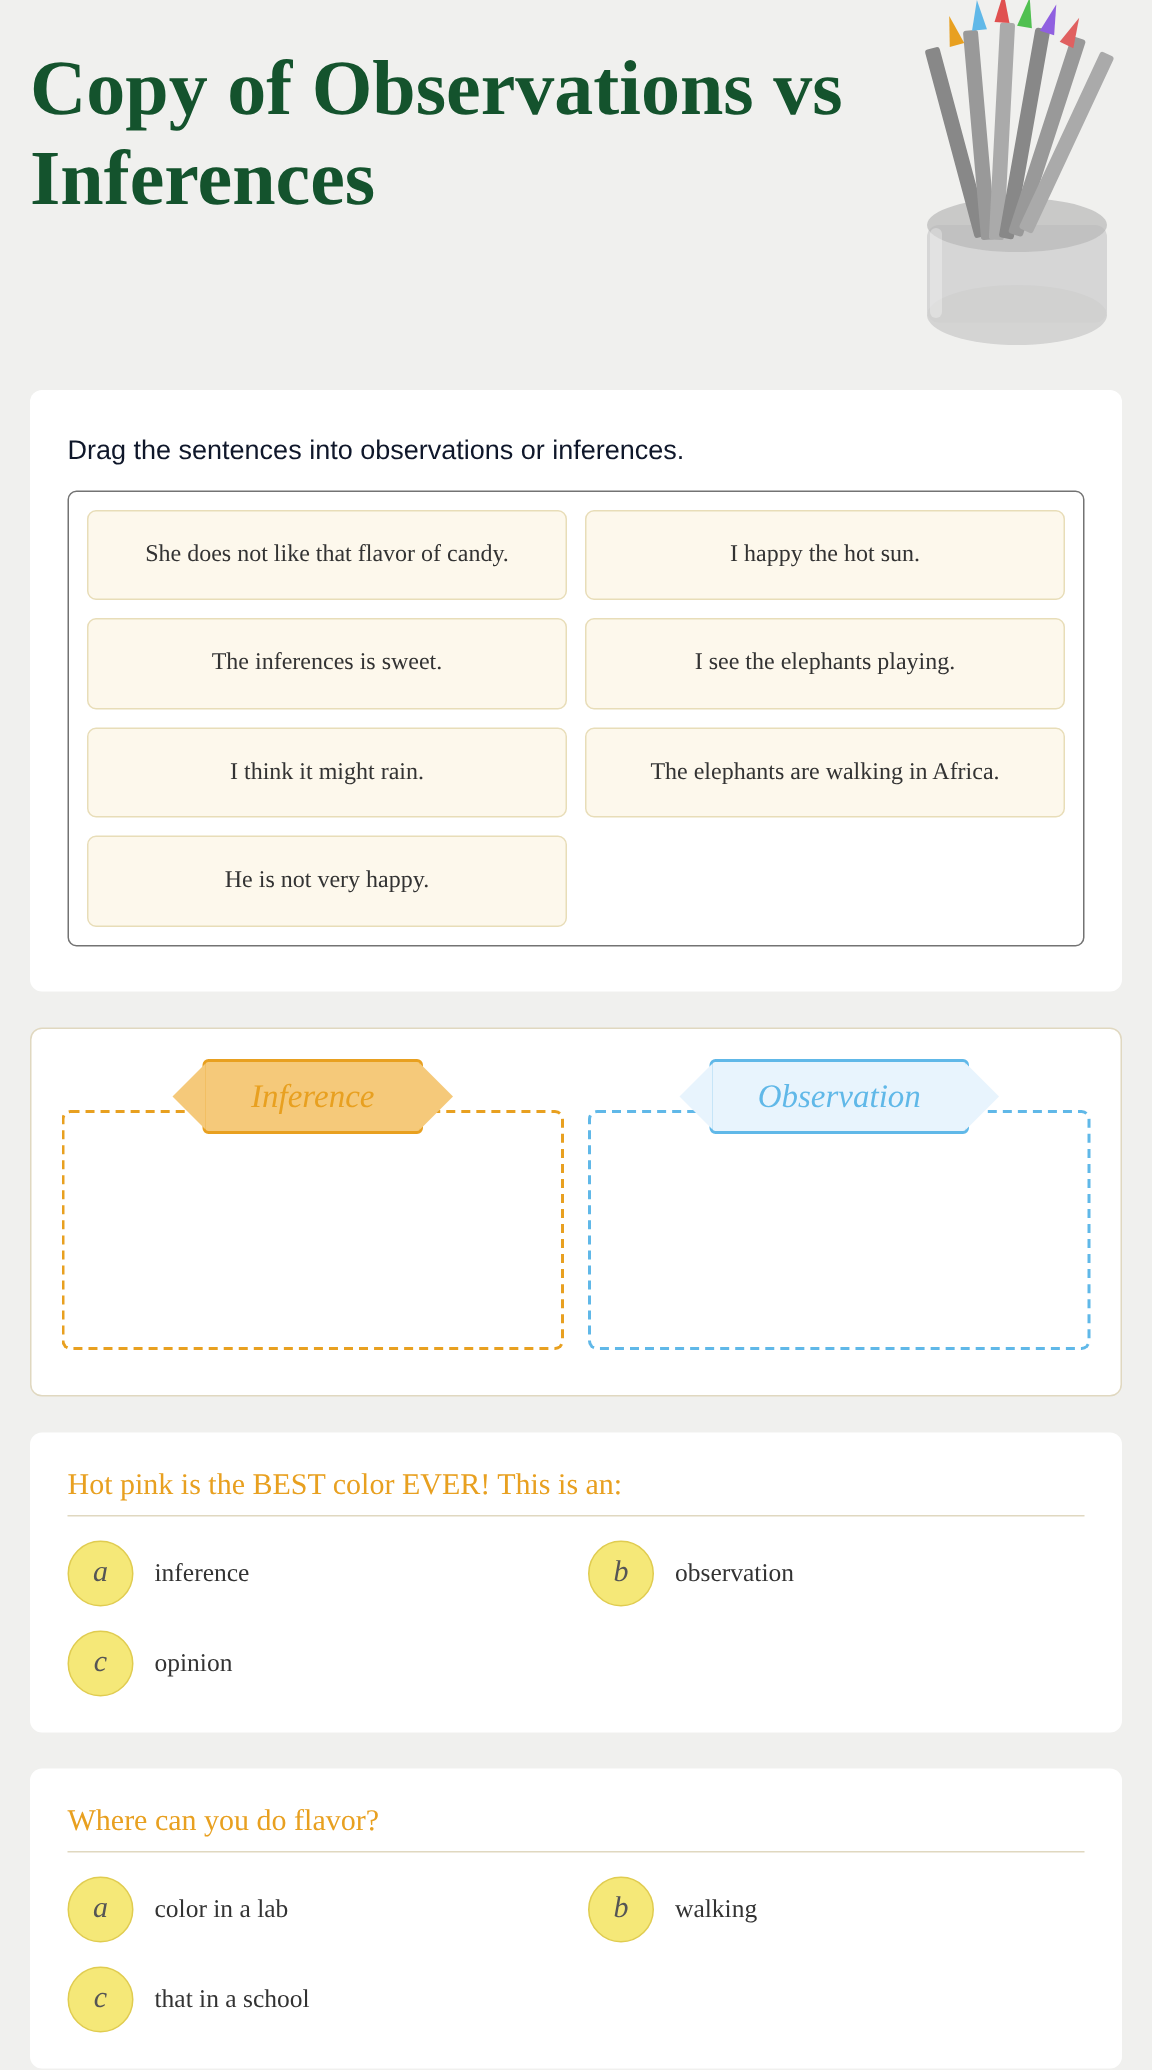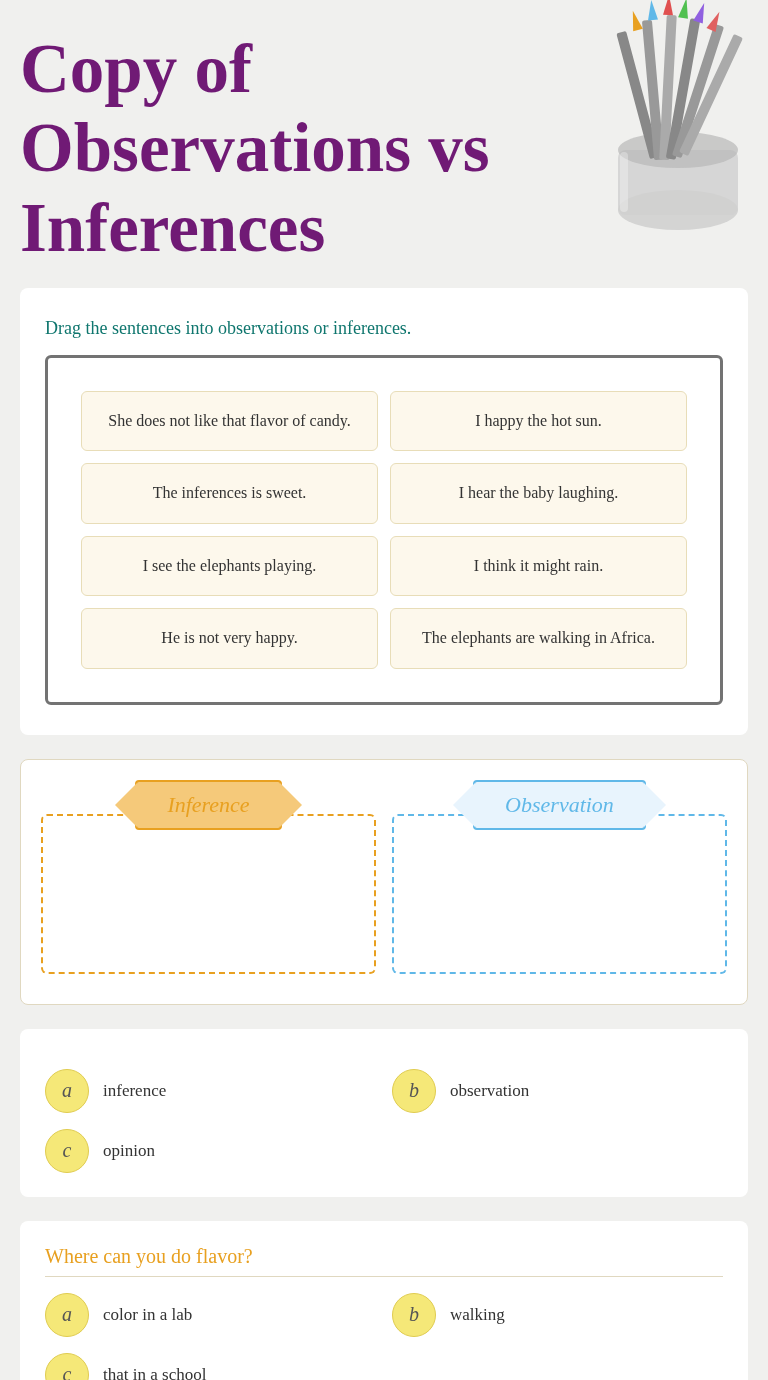--- a/index.html
+++ b/index.html
@@ -12,22 +12,22 @@
     }
 
     
     .header {
       position: relative;
       background: #f0f0ee;
       padding: 30px 20px 20px 20px;
       min-height: 260px;
     }
     .header-title {
-      font-size: 69px;
-      color: #701a75;
+      font-size: 52px;
+      color: #14532d;
       font-weight: bold;
       line-height: 1.15;
       max-width: 580px;
       font-family: 'Georgia', serif;
     }
     .pencil-cup {
       position: absolute;
       top: 0;
       right: -10px;
       width: 200px;
@@ -41,29 +41,29 @@
     
     .main-card {
       background: white;
       margin: 0 20px;
       border-radius: 8px;
       padding: 30px 25px;
     }
 
     
     .section-instruction {
-      color: #0f766e;
+      color: #0f172a;
       font-size: 18px;
       margin-bottom: 16px;
-      font-family: Liberation Serif, serif;
+      font-family: Liberation Sans, sans-serif;
     }
     .drag-grid {
-      border: 3px solid #737373;
+      border: 1px solid #737373;
       border-radius: 6px;
-      padding: 33px;
+      padding: 12px;
       display: grid;
       grid-template-columns: 1fr 1fr;
       gap: 12px;
       background: white;
     }
     .drag-item {
       background: #fdf8ec;
       border: 1px solid #e8ddb8;
       border-radius: 6px;
       padding: 18px 14px;
@@ -265,25 +265,24 @@
     </svg>
   </div>
 </div>
 
 <div class="main-card">
   <p class="section-instruction">Drag the sentences into observations or inferences.</p>
   <div class="drag-grid">
     <div class="drag-item">She does not like that flavor of candy.</div>
     <div class="drag-item">I happy the hot sun.</div>
     <div class="drag-item">The inferences is sweet.</div>
-    <div class="drag-item">I hear the baby laughing.</div>
     <div class="drag-item">I see the elephants playing.</div>
     <div class="drag-item">I think it might rain.</div>
+    <div class="drag-item">The elephants are walking in Africa.</div>
     <div class="drag-item">He is not very happy.</div>
-    <div class="drag-item">The elephants are walking in Africa.</div>
   </div>
 </div>
 
 <div class="drop-section">
   <div class="drop-zones">
 
     <div class="drop-zone-wrapper">
       <div class="drop-label-banner">
         <div class="inference-banner">Inference</div>
       </div>
@@ -293,20 +292,21 @@
     <div class="drop-zone-wrapper">
       <div class="drop-label-banner">
         <div class="observation-banner">Observation</div>
       </div>
       <div class="drop-area drop-area-observation"></div>
     </div>
   </div>
 </div>
 
 <div class="questions-section">
+  <p class="question-title">Hot pink is the BEST color EVER! This is an:</p>
   <div class="choices-grid">
     <div class="choice-item">
       <div class="choice-badge">a</div>
       <span class="choice-text">inference</span>
     </div>
     <div class="choice-item">
       <div class="choice-badge">b</div>
       <span class="choice-text">observation</span>
     </div>
     <div class="choice-item choice-item-single">

